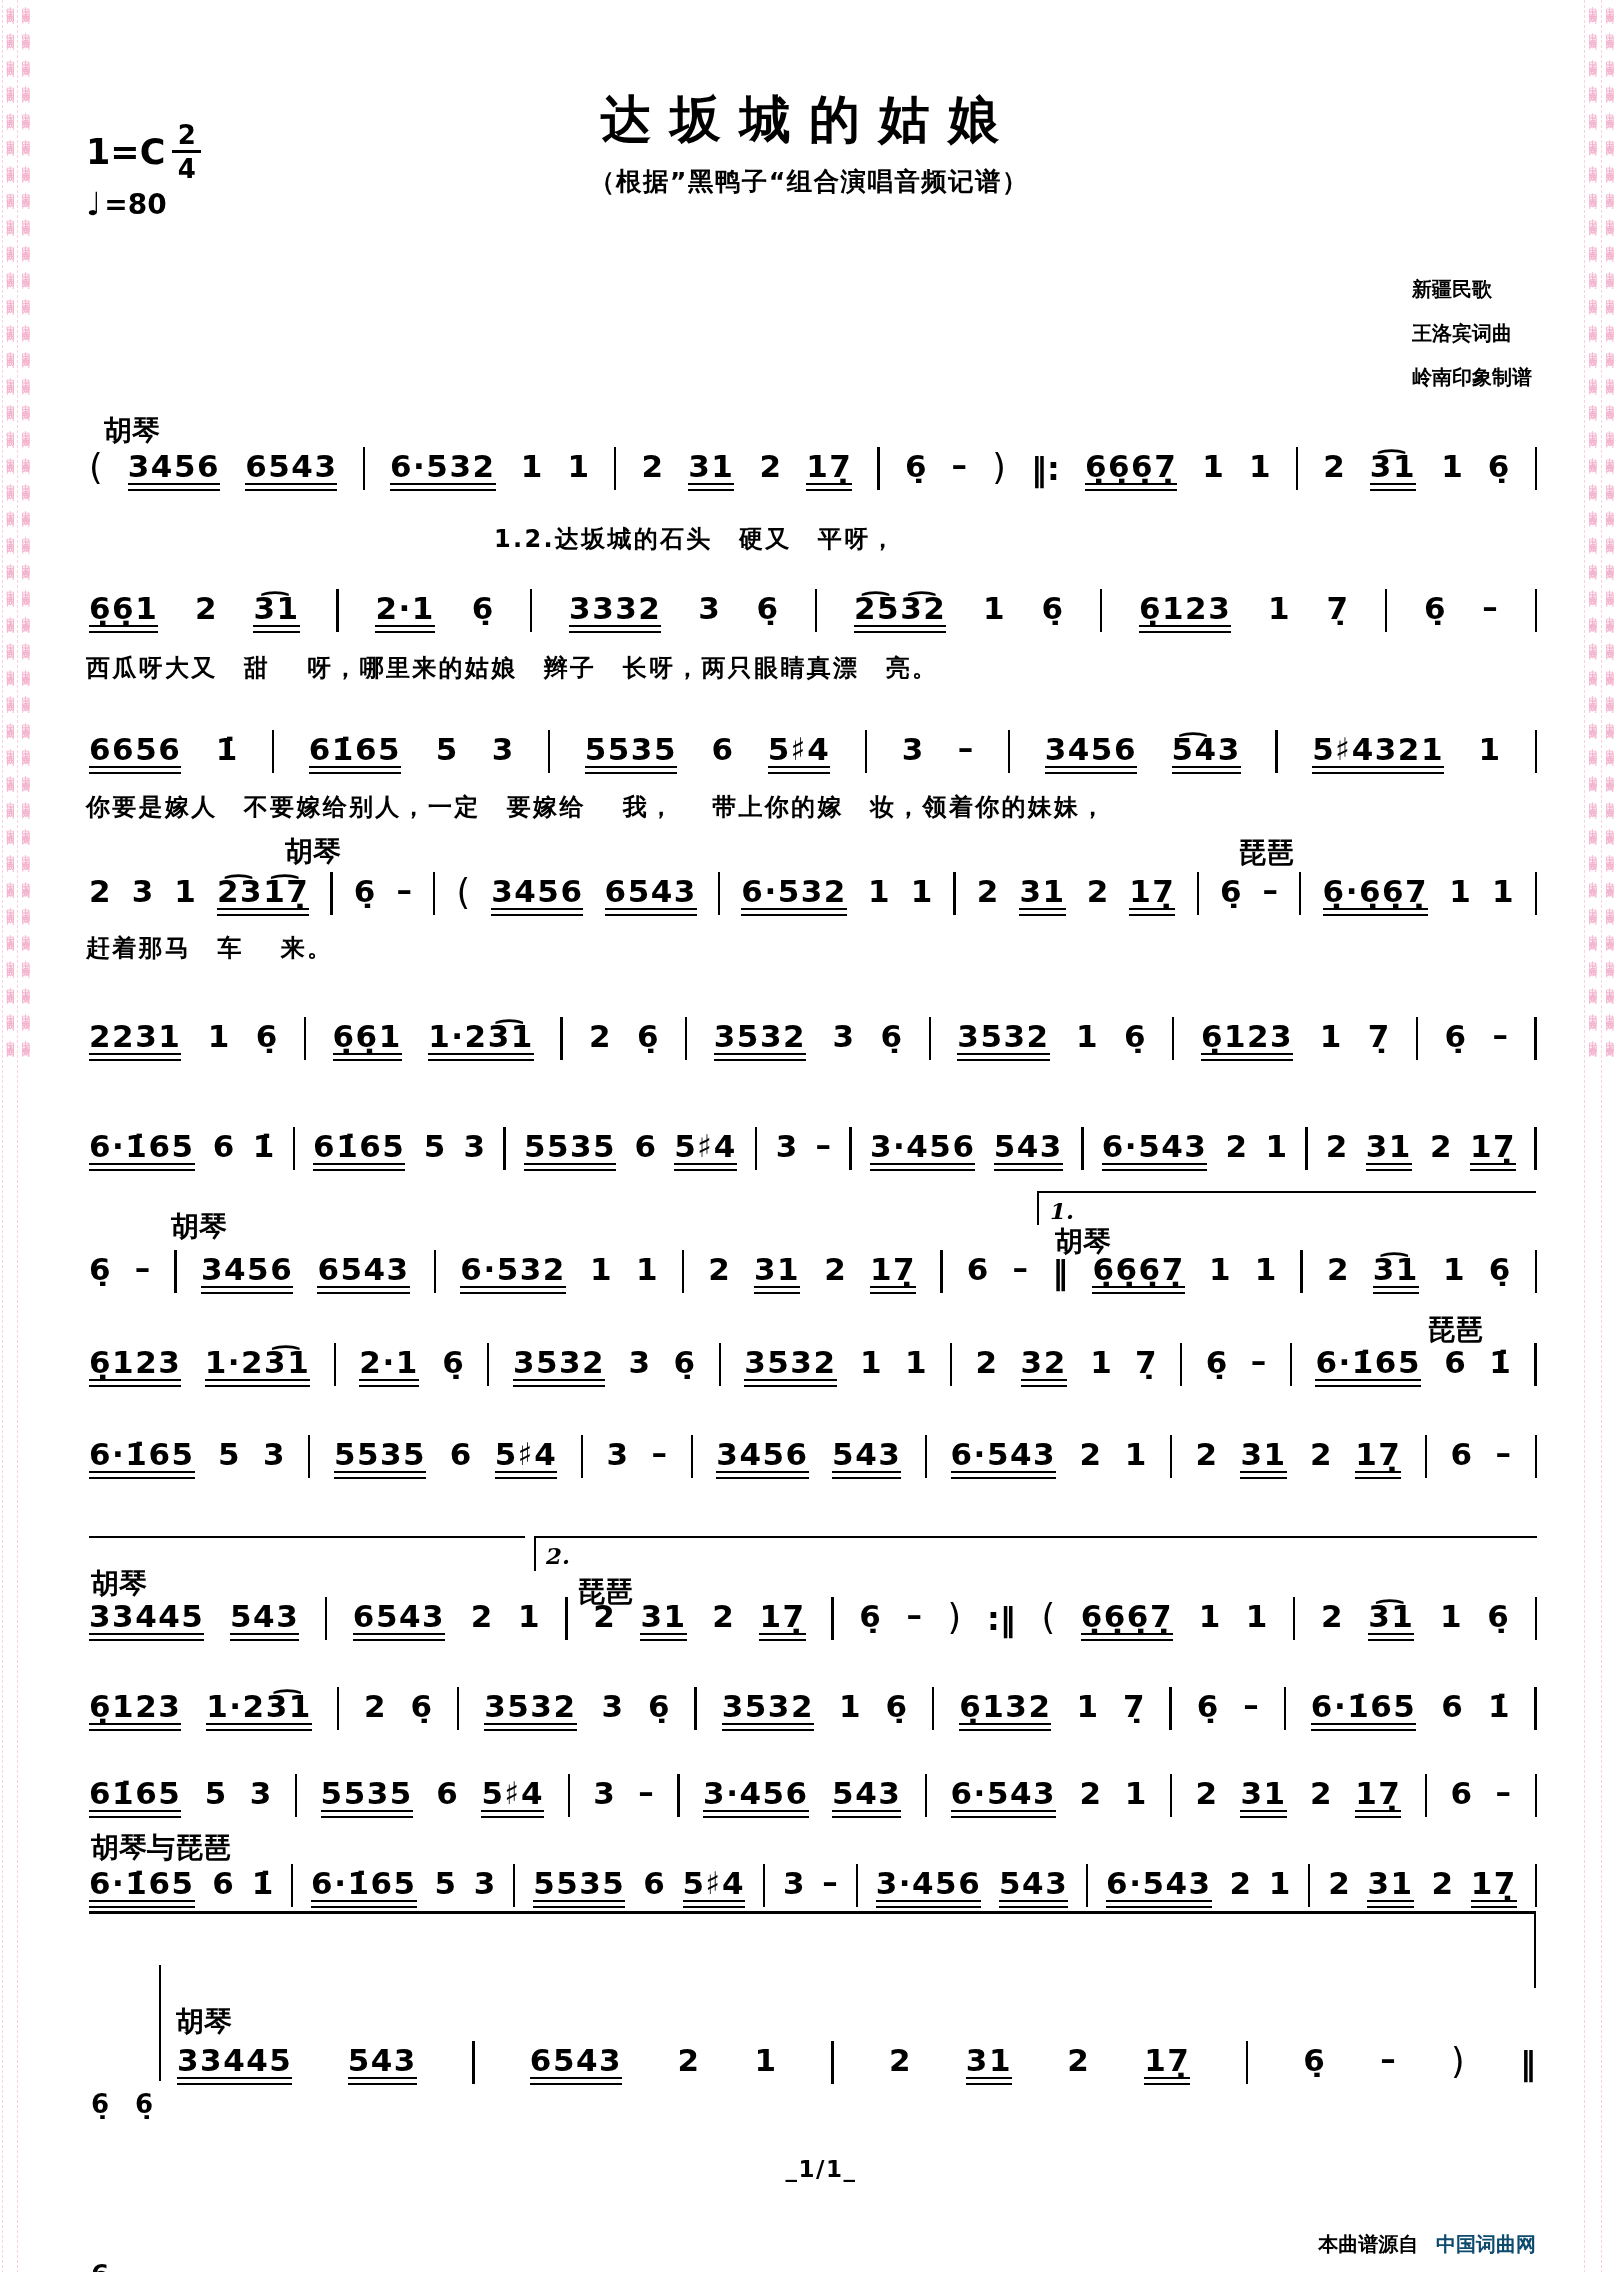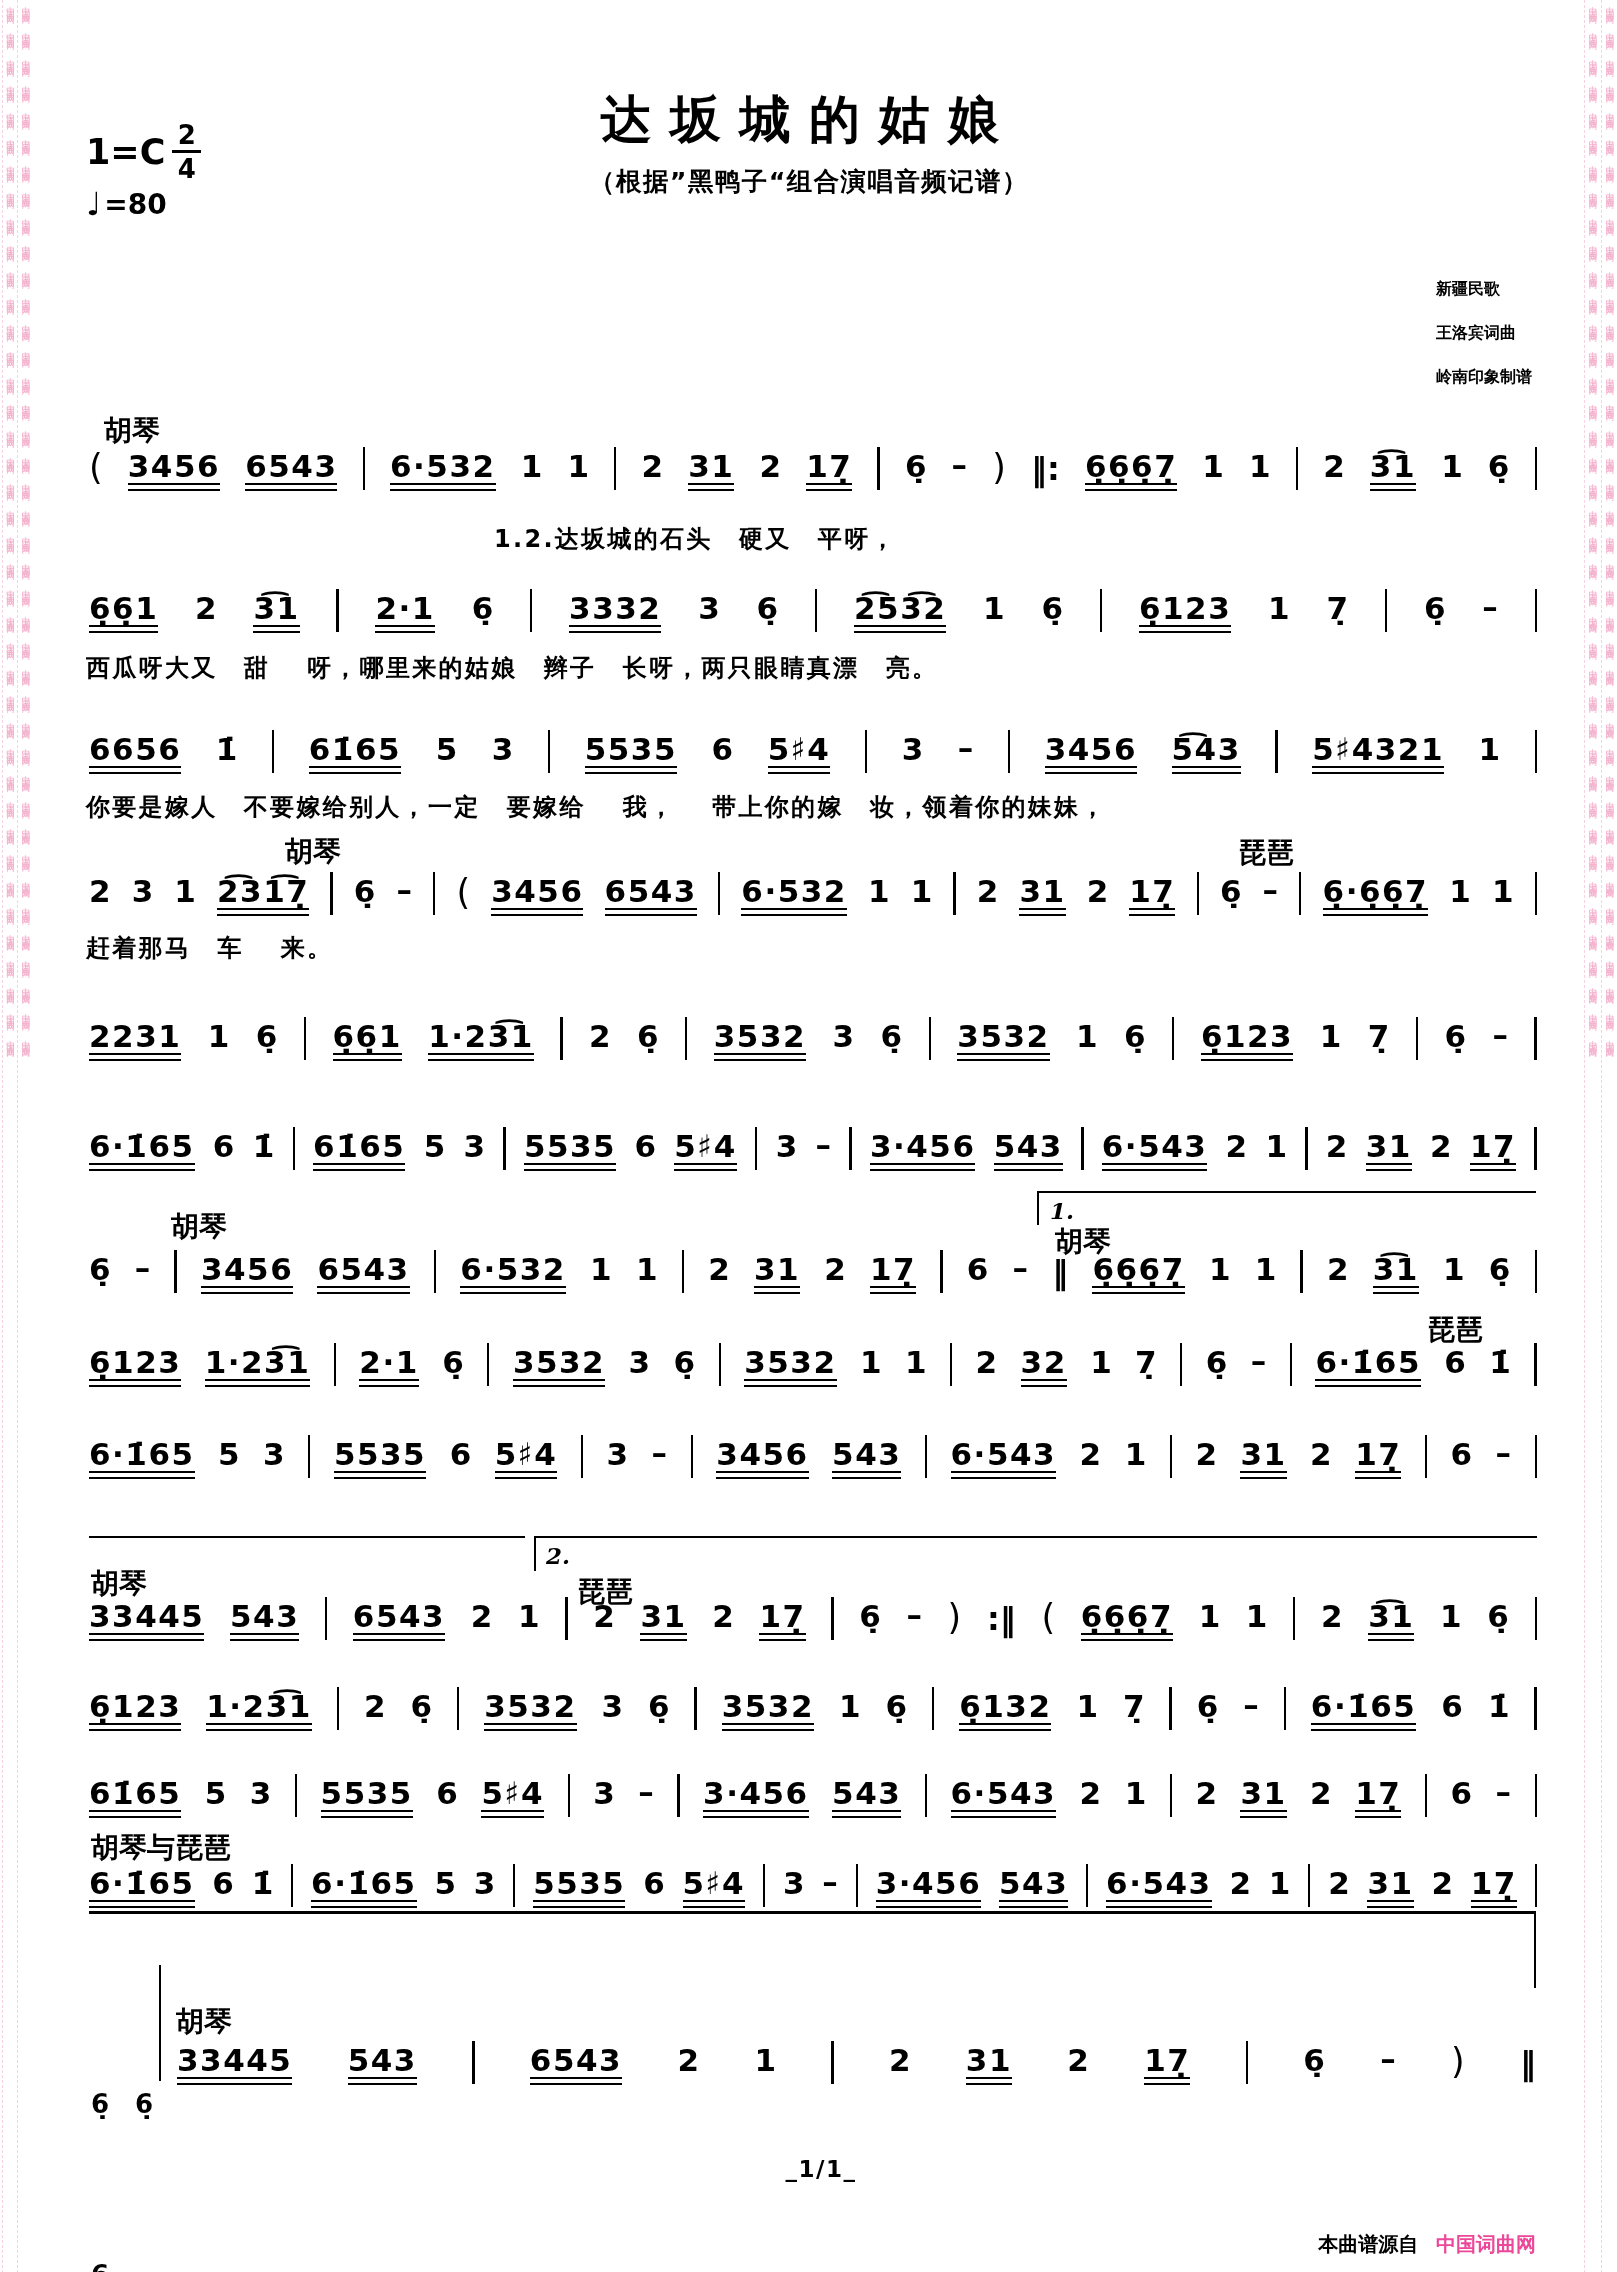--- a/index.html
+++ b/index.html
@@ -6,21 +6,21 @@
   .page{position:relative;width:1618px;height:2273px;background:#ffffff;
         font-family:"DejaVu Sans",sans-serif;color:#000;overflow:hidden;}
 
   
   .title{position:absolute;top:86px;left:0;width:100%;text-align:center;
          font-family:"DejaVu Serif",serif;font-weight:800;font-size:51px;
          letter-spacing:18.5px;}
   .subtitle{position:absolute;top:165px;left:0;width:100%;text-align:center;
             font-size:25.4px;letter-spacing:1.5px;font-weight:600;}
   .credits{position:absolute;top:267px;right:86px;text-align:left;
-           font-size:16px;font-weight:600;line-height:44px;}
+           font-size:20px;font-weight:600;line-height:44px;}
   .keysig{position:absolute;top:122px;left:86px;font-size:35px;font-weight:700;
           display:flex;align-items:center;gap:7px;}
   .frac{display:inline-flex;flex-direction:column;align-items:center;
         font-size:26px;line-height:1;}
   .frac .num{border-bottom:3.1px solid #000;padding:0 5.4px 2.3px;}
   .frac .den{padding-top:2.3px;}
   .tempo{position:absolute;top:185px;left:86px;font-size:28px;font-weight:700;
          display:flex;align-items:center;gap:3.1px;}
   .tnote{font-size:32px;}
 
@@ -498,17 +498,17 @@
 
   <div class="endblock">
     <div>6̣　6̣</div>
     <div>6̣　–</div>
   </div>
   <div class="vline" style="top:1965px;left:159px;width:2.3px;height:116px;"></div>
 
   <div class="pageno">_1/1_</div>
   <div class="source">
     <span>本曲谱源自</span>
-    <span class="src-name" style="color: #ec4899;">中国词曲网</span>
+    <span class="src-name" style="color: #0c4a6e;">中国词曲网</span>
   </div>
 
 </div>
 
 
 </body></html>

